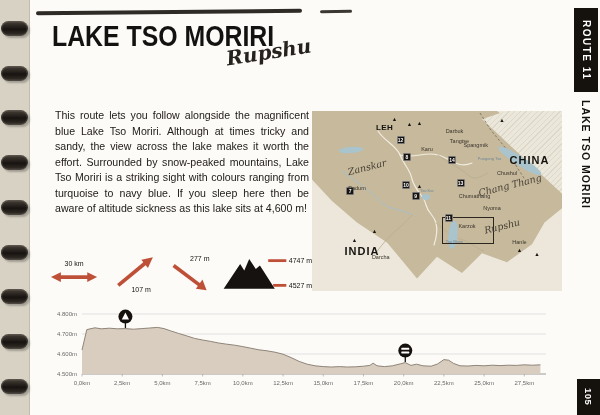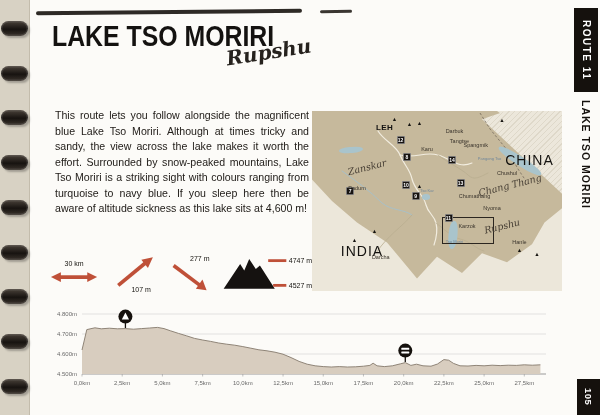--- a/index.html
+++ b/index.html
@@ -25,21 +25,21 @@
   .map-panel{position:absolute;left:312px;top:111px;width:250px;height:180px;background:#ece7da;overflow:hidden;}
   .land{position:absolute;inset:0;background:#c6b99c;
         clip-path:polygon(0% 0%,74% 0%,82% 8%,100% 38%,100% 54%,93% 62%,88% 74%,78% 84%,68% 79%,60% 90%,50% 81%,42% 93%,30% 73%,18% 62%,8% 50%,0% 38%);}
   .china-zone{position:absolute;right:0;top:0;width:32%;height:46%;
         background:repeating-linear-gradient(135deg,#ece7db 0 3px,#ded8c9 3px 4px);
         clip-path:polygon(30% 0,100% 0,100% 100%,0 10%);}
   .map-svg{position:absolute;inset:0;}
   .ml{position:absolute;transform:translate(-50%,-50%);font-size:5.5px;color:#3a342c;white-space:nowrap;}
   .ml.town{font-size:5.5px;}
   .ml.city-major{font-weight:bold;font-size:8px;letter-spacing:.4px;color:#121110;}
-  .ml.country{font-weight:normal;font-size:14px;letter-spacing:1px;color:#14120f;}
+  .ml.country{font-weight:bold;font-size:11px;letter-spacing:1px;color:#14120f;}
   .ml.script{font-family:"DejaVu Serif",serif;font-style:italic;font-size:9.5px;color:#453d33;
              transform:translate(-50%,-50%) rotate(-14deg);}
   .ml.tiny{font-size:4px;color:#6f869a;}
   .peak{position:absolute;font-size:5.5px;color:#14120f;transform:translate(-50%,-50%);line-height:1;}
   .lake{position:absolute;background:#a9c4cc;border-radius:45%;transform:translate(-50%,-50%);}
   .rmarker{position:absolute;width:8px;height:8px;background:#171310;color:#fff;font-size:5px;font-weight:bold;
            display:flex;align-items:center;justify-content:center;transform:translate(-50%,-50%);
            box-shadow:inset 0 0 0 .8px rgba(255,255,255,.55);}
   .hbox{position:absolute;border:1.3px solid #2b2620;}
   

